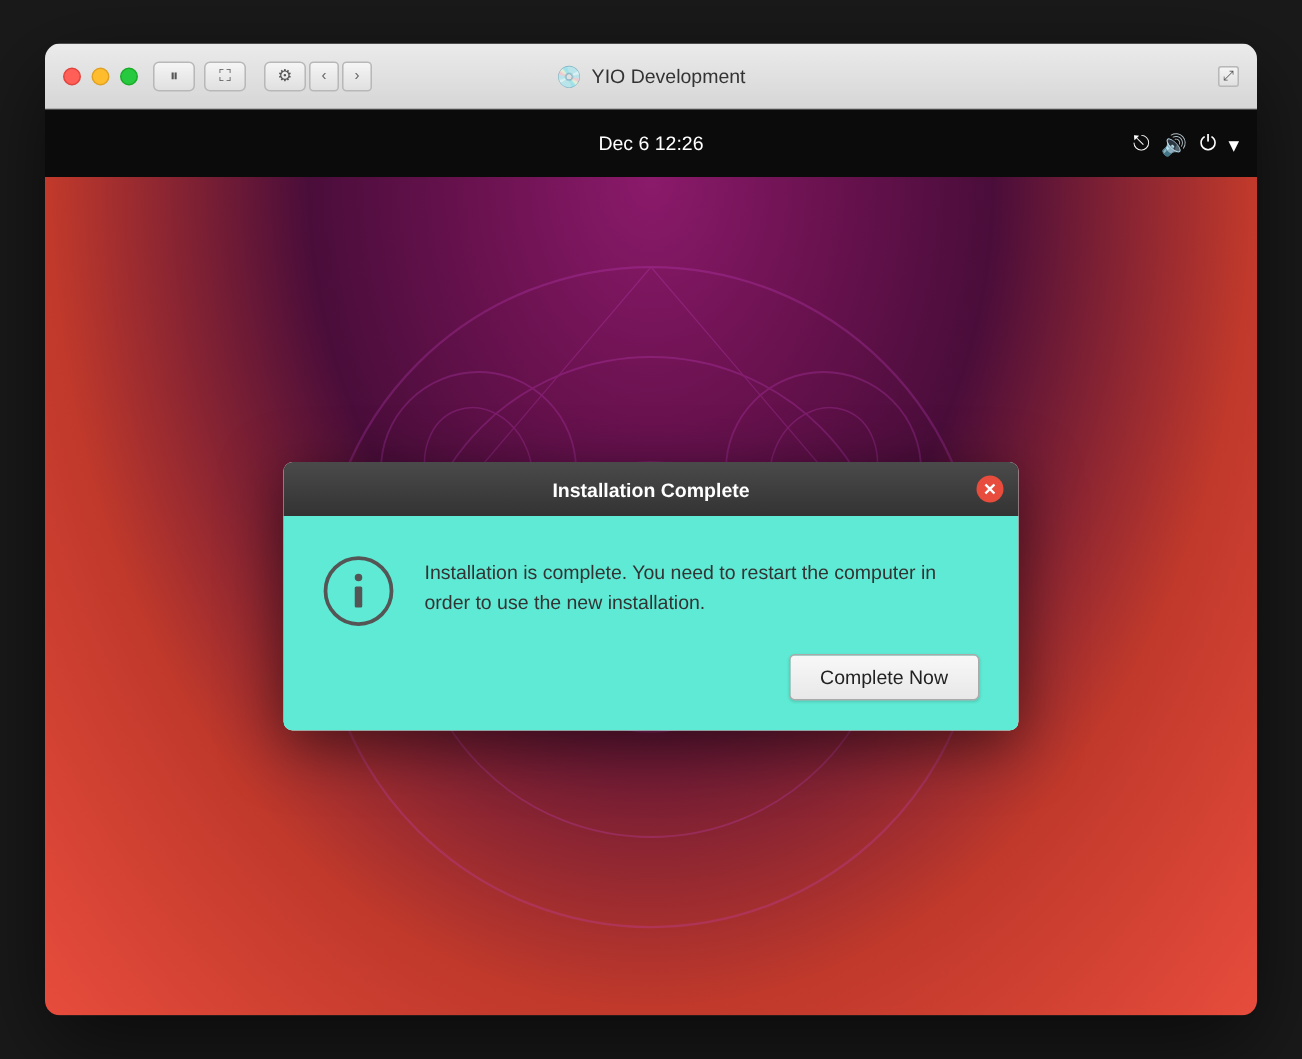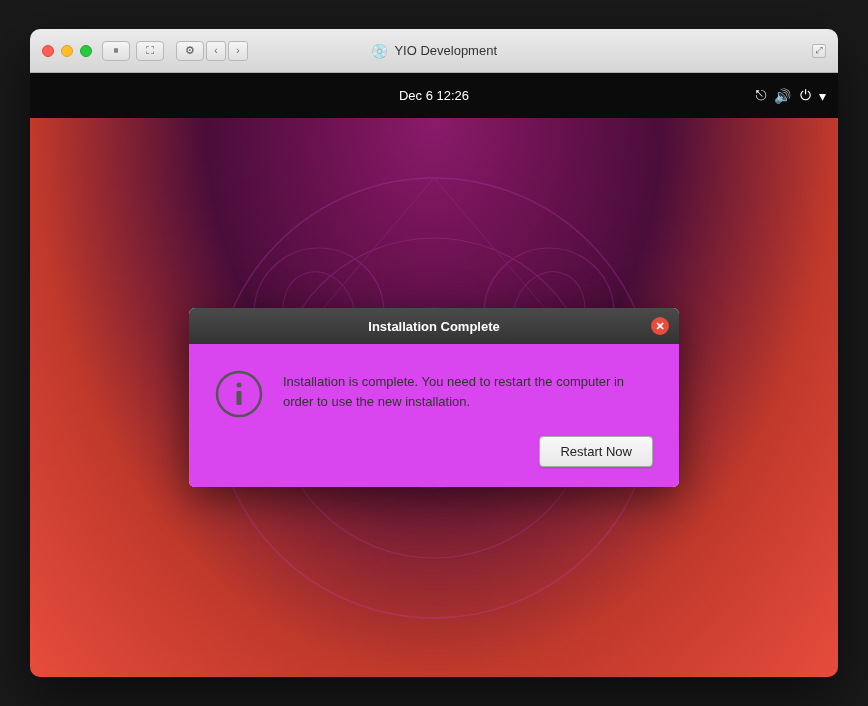--- a/index.html
+++ b/index.html
@@ -215,21 +215,21 @@
       align-items: center;
       justify-content: center;
       cursor: pointer;
       color: white;
       font-size: 11px;
       font-weight: bold;
       border: none;
     }
 
     .dialog-body {
-      background: #d946ef;
+      background: #5eead4;
       padding: 24px 24px 20px 24px;
       display: flex;
       flex-direction: column;
       gap: 16px;
     }
 
     .dialog-content {
       display: flex;
       align-items: flex-start;
       gap: 18px;
@@ -387,21 +387,21 @@
               <svg viewBox="0 0 48 48" xmlns="http://www.w3.org/2000/svg">
                 <circle cx="24" cy="24" r="22" fill="none" stroke="#555" stroke-width="2.5"></circle>
                 <circle cx="24" cy="15" r="2.5" fill="#555"></circle>
                 <rect x="21.5" y="21" width="5" height="14" rx="1" fill="#555"></rect>
               </svg>
             </div>
             <p class="dialog-text">Installation is complete. You need to restart the computer in order to use the new installation.</p>
           </div>
 
           <div class="dialog-actions">
-            <button class="btn-restart">Restart Now</button>
+            <button class="btn-restart">Complete Now</button>
           </div>
         </div>
 
       </div>
     </div>
 
   </div>
 </div>
 
 </body></html>

